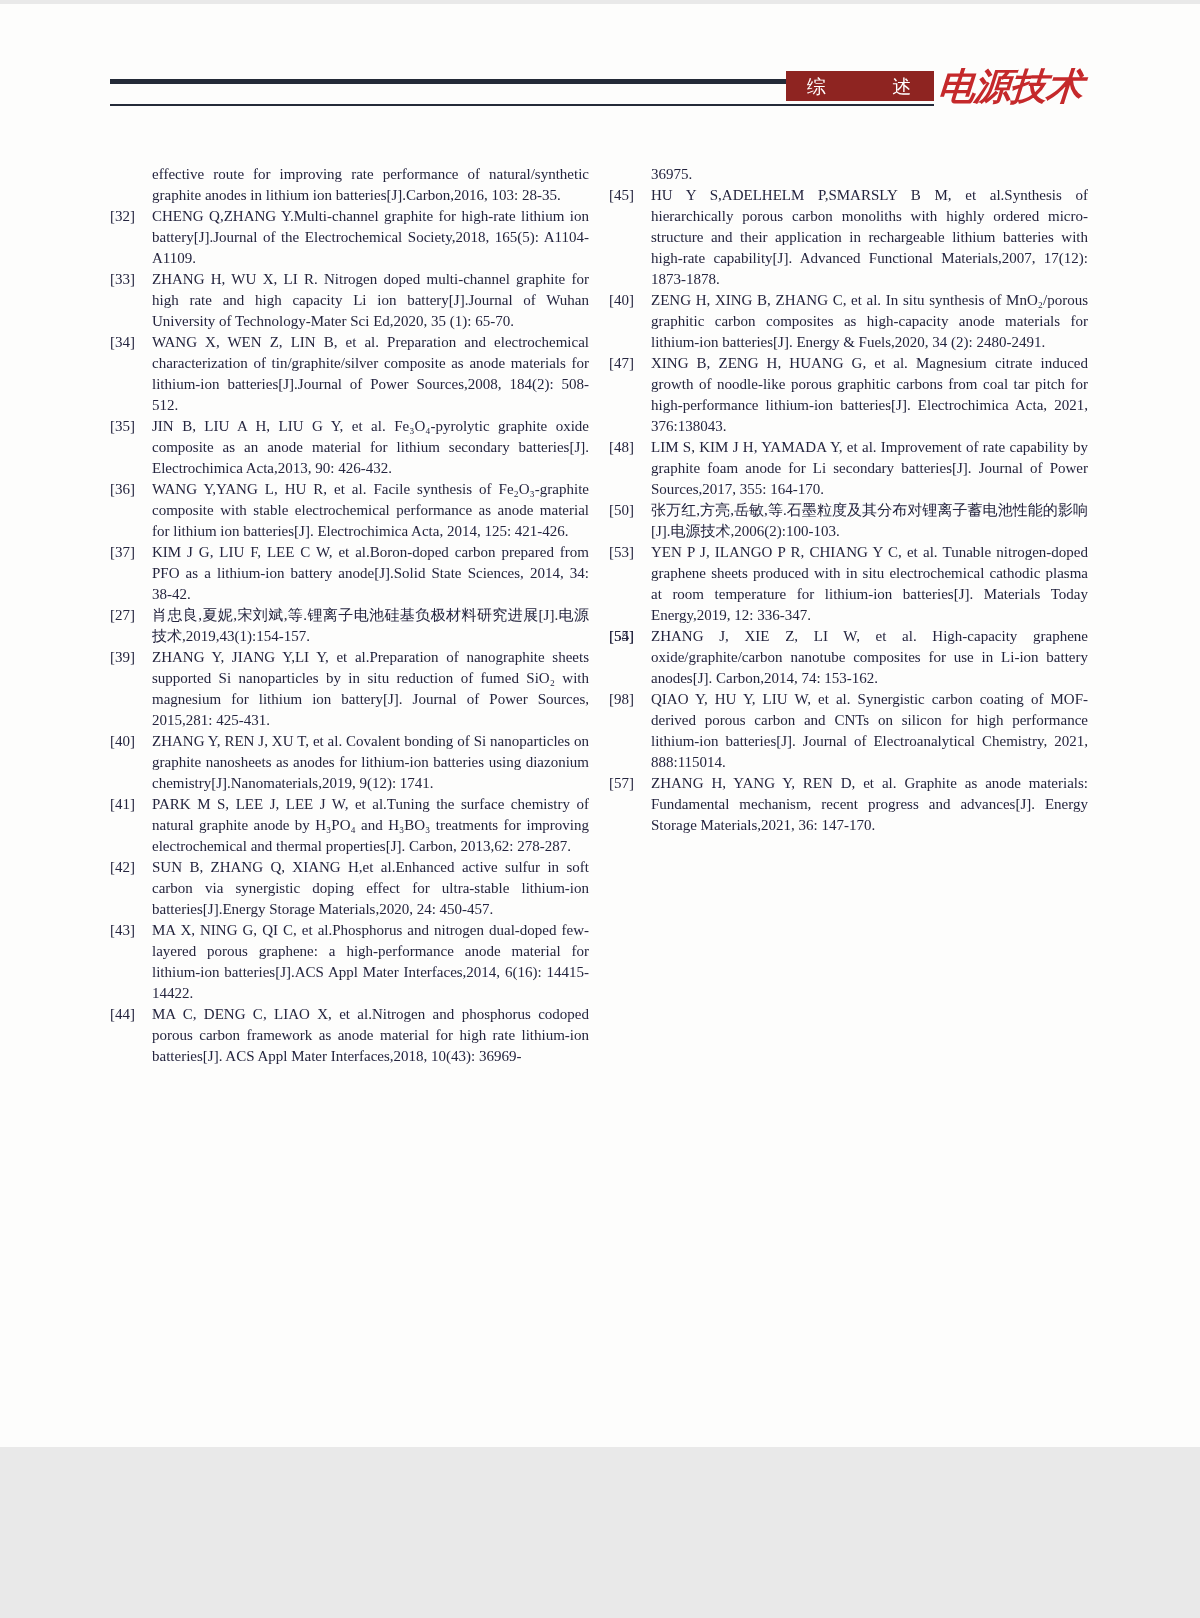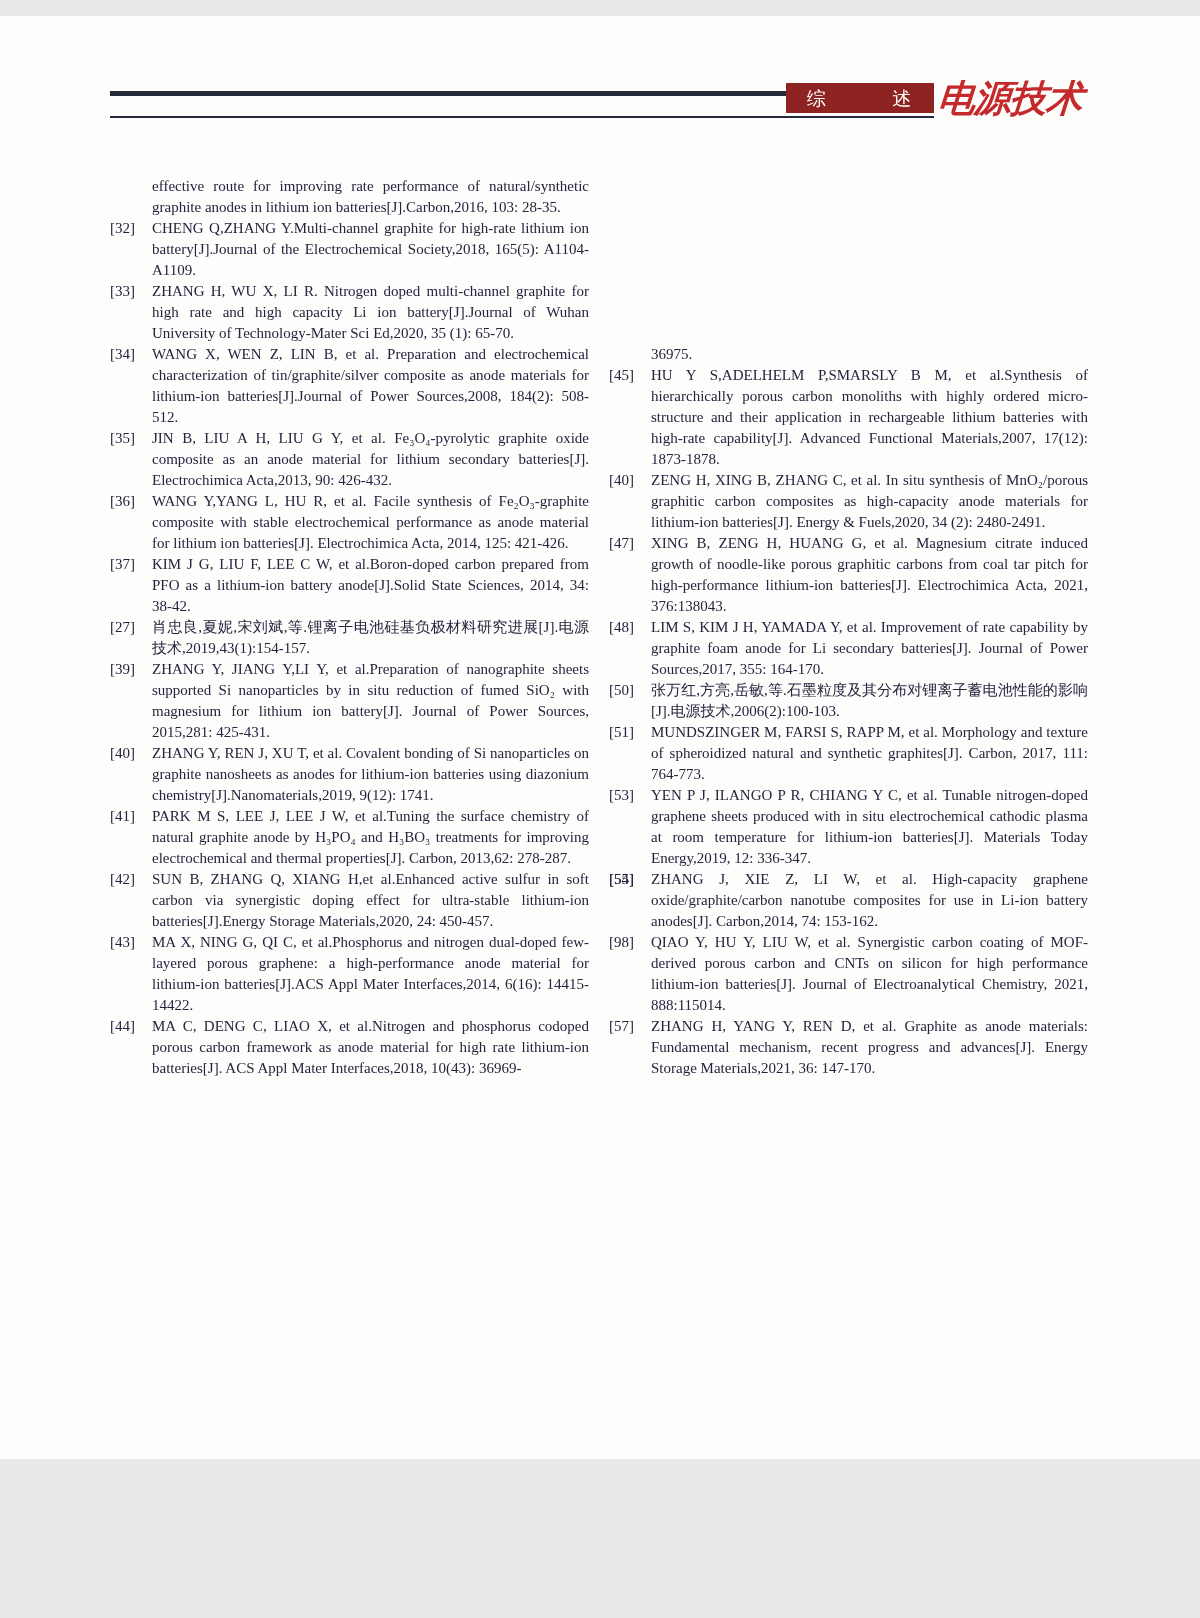--- a/index.html
+++ b/index.html
@@ -1,21 +1,21 @@
 <!DOCTYPE html>
 <html><head>
 <meta charset="utf-8">
 <style>
   * { box-sizing: border-box; }
   html, body { margin: 0; padding: 0; background: #e9e9e9; }
   .page {
     position: relative;
     width: 1200px;
     height: 1443px;
-    margin: 16px auto;
+    margin: 4px auto;
     background: #fdfdfc;
     font-family: "Liberation Serif", "DejaVu Serif", serif;
     color: #24243e;
     overflow: hidden;
     text-decoration: underline;
   }
   .content {
     position: absolute;
     left: 110px;
     right: 112px;
@@ -51,21 +51,21 @@
     font-size: 37px;
     font-weight: bold;
     font-style: italic;
     color: #c5292b;
     letter-spacing: -1px;
     white-space: nowrap;
     transform: skewX(-4deg);
     font-family: "DejaVu Serif", serif;
   }
   
-  .columns { display: flex; gap: 20px; align-items: flex-end; }
+  .columns { display: flex; gap: 20px; }
   .col { flex: 1; min-width: 0; }
   .ref-item {
     position: relative;
     padding-left: 42px;
     font-size: 15px;
     line-height: 21px;
     text-align: justify;
     color: #24243e;
   }
   .ref-num {
@@ -124,21 +124,20 @@
           <div class="ref-item"><span class="ref-num">[43]</span><span class="ref-text">MA X, NING G, QI C, et al.Phosphorus and nitrogen dual-doped few-layered porous graphene: a high-performance anode material for lithium-ion batteries[J].ACS Appl Mater Interfaces,2014, 6(16): 14415-14422.</span></div>
           <div class="ref-item"><span class="ref-num">[44]</span><span class="ref-text">MA C, DENG C, LIAO X, et al.Nitrogen and phosphorus codoped porous carbon framework as anode material for high rate lithium-ion batteries[J]. ACS Appl Mater Interfaces,2018, 10(43): 36969-</span></div>
         </div>
       <div class="col" id="col-right">
           <div class="ref-item cont"><span class="ref-num"></span><span class="ref-text">36975.</span></div>
           <div class="ref-item"><span class="ref-num">[45]</span><span class="ref-text">HU Y S,ADELHELM P,SMARSLY B M, et al.Synthesis of hierarchically porous carbon monoliths with highly ordered micro-structure and their application in rechargeable lithium batteries with high-rate capability[J]. Advanced Functional Materials,2007, 17(12): 1873-1878.</span></div>
           <div class="ref-item"><span class="ref-num">[40]</span><span class="ref-text">ZENG H, XING B, ZHANG C, et al. In situ synthesis of MnO₂/porous graphitic carbon composites as high-capacity anode materials for lithium-ion batteries[J]. Energy &amp; Fuels,2020, 34 (2): 2480-2491.</span></div>
           <div class="ref-item"><span class="ref-num">[47]</span><span class="ref-text">XING B, ZENG H, HUANG G, et al. Magnesium citrate induced growth of noodle-like porous graphitic carbons from coal tar pitch for high-performance lithium-ion batteries[J]. Electrochimica Acta, 2021, 376:138043.</span></div>
           <div class="ref-item"><span class="ref-num">[48]</span><span class="ref-text">LIM S, KIM J H, YAMADA Y, et al. Improvement of rate capability by graphite foam anode for Li secondary batteries[J]. Journal of Power Sources,2017, 355: 164-170.</span></div>
           <div class="ref-item"><span class="ref-num">[50]</span><span class="ref-text">张万红,方亮,岳敏,等.石墨粒度及其分布对锂离子蓄电池性能的影响[J].电源技术,2006(2):100-103.</span></div>
-          <div class="ref-item"><span class="ref-num">[51]</span><span class="ref-text">MUNDSZINGER M, FARSI S, RAPP M, et al. Morphology and texture of spheroidized natural and synthetic graphites[J]. Carbon, 2017, 111: 764-773.</span></div>
           <div class="ref-item"><span class="ref-num">[53]</span><span class="ref-text">YEN P J, ILANGO P R, CHIANG Y C, et al. Tunable nitrogen-doped graphene sheets produced with in situ electrochemical cathodic plasma at room temperature for lithium-ion batteries[J]. Materials Today Energy,2019, 12: 336-347.</span></div>
           <div class="ref-item"><span class="ref-num">[54]</span></div>
           <div class="ref-item"><span class="ref-num">[55]</span><span class="ref-text">ZHANG J, XIE Z, LI W, et al. High-capacity graphene oxide/graphite/carbon nanotube composites for use in Li-ion battery anodes[J]. Carbon,2014, 74: 153-162.</span></div>
           <div class="ref-item"><span class="ref-num">[98]</span><span class="ref-text">QIAO Y, HU Y, LIU W, et al. Synergistic carbon coating of MOF-derived porous carbon and CNTs on silicon for high performance lithium-ion batteries[J]. Journal of Electroanalytical Chemistry, 2021, 888:115014.</span></div>
           <div class="ref-item"><span class="ref-num">[57]</span><span class="ref-text">ZHANG H, YANG Y, REN D, et al. Graphite as anode materials: Fundamental mechanism, recent progress and advances[J]. Energy Storage Materials,2021, 36: 147-170.</span></div>
         </div>
     </main>
 
   </div>
 

